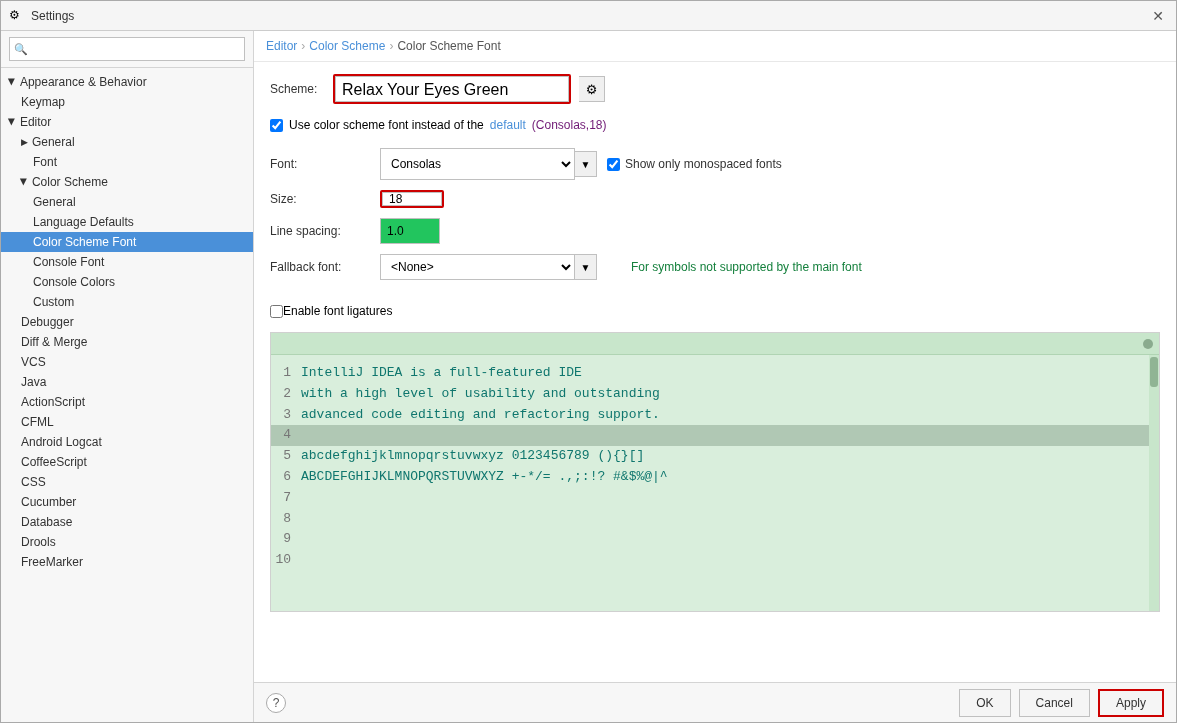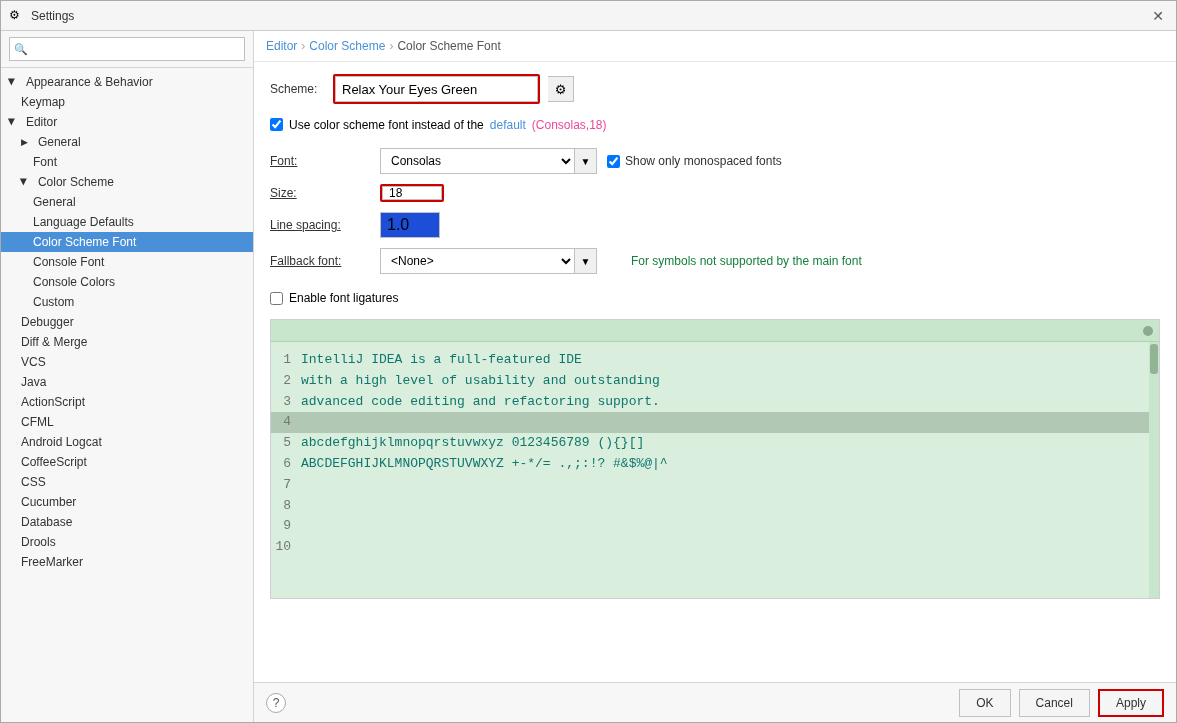--- a/index.html
+++ b/index.html
@@ -60,21 +60,21 @@
       font-size: 11px;
     }
     .nav-tree { padding: 4px 0; flex: 1; }
     .nav-item {
       padding: 3px 8px;
       cursor: pointer;
       color: #333;
       font-size: 12px;
       display: flex;
       align-items: center;
-      gap: 10px;
+      gap: 4px;
     }
     .nav-item.selected { background: #4a90d9; color: white; }
     .nav-item.parent { font-weight: 500; }
     .nav-indent1 { padding-left: 20px; }
     .nav-indent2 { padding-left: 32px; }
     .triangle { font-size: 9px; display: inline-block; }
     .triangle.open { transform: rotate(90deg); }
 
     
     .right-panel { flex: 1; display: flex; flex-direction: column; overflow: hidden; }
@@ -102,25 +102,25 @@
     }
     .scheme-label { font-size: 12px; color: #333; min-width: 55px; }
 
     .scheme-dropdown-wrap {
       border: 2px solid #cc0000;
       border-radius: 2px;
       display: flex;
       align-items: center;
     }
     .scheme-dropdown {
-      width: 203px;
+      width: 234px;
       height: 26px;
       border: 1px solid #c0c0c0;
       background: #ffffff;
-      font-size: 13px;
+      font-size: 16px;
       padding: 0 6px;
       outline: none;
       appearance: none;
       -webkit-appearance: none;
       cursor: pointer;
     }
     .gear-btn {
       width: 26px;
       height: 26px;
       border: 1px solid #c0c0c0;
@@ -128,43 +128,43 @@
       background: #f0f0f0;
       cursor: pointer;
       display: flex;
       align-items: center;
       justify-content: center;
       font-size: 13px;
     }
 
     .checkbox-row {
       display: flex;
-      align-items: flex-start;
+      align-items: center;
       gap: 6px;
       margin-bottom: 16px;
       font-size: 12px;
     }
     .link-text { color: #4a90d9; cursor: pointer; }
-    .muted { color: #ec4899; }
+    .muted { color: #701a75; }
 
     .form-section { margin-bottom: 8px; }
     .form-row {
       display: flex;
       align-items: center;
       margin-bottom: 10px;
       gap: 10px;
     }
-    .form-label { min-width: 100px; font-size: 12px; color: #333; text-decoration: underline; }
+    .form-label { min-width: 100px; font-size: 12px; color: #333; }
     .font-dropdown-wrap {
       display: flex;
       align-items: center;
     }
     .font-select {
       width: 195px;
-      height: 26px;
+      height: 32px;
       border: 1px solid #c0c0c0;
       background: #ffffff;
       font-size: 12px;
       padding: 0 6px;
       outline: none;
     }
     .font-dropdown-arrow-btn {
       width: 22px;
       height: 26px;
       border: 1px solid #c0c0c0;
@@ -194,41 +194,40 @@
       background: #ffffff;
       font-size: 12px;
       padding: 0 6px;
       outline: none;
       text-align: left;
     }
     .spacing-input {
       width: 60px;
       height: 26px;
       border: 1px solid #c0c0c0;
-      background: #1d4ed8;
-      font-size: 16px;
+      background: #22c55e;
+      font-size: 12px;
       padding: 0 6px;
       outline: none;
     }
     .fallback-select {
       width: 195px;
       height: 26px;
       border: 1px solid #c0c0c0;
       background: #ffffff;
       font-size: 12px;
       padding: 1px 6px;
       outline: none;
     }
     .fallback-note { font-size: 12px; color: #15803d; margin-left: 24px; }
 
     .ligatures-row {
       display: flex;
       align-items: center;
-      gap: 6px;
-      margin-top: 17px;
+      margin-top: 24px;
       font-size: 12px;
     }
 
     
     .preview-area {
       margin-top: 14px;
       border: 1px solid #d0d0d0;
       background: #d9eedc;
       flex: 1;
       min-height: 280px;

